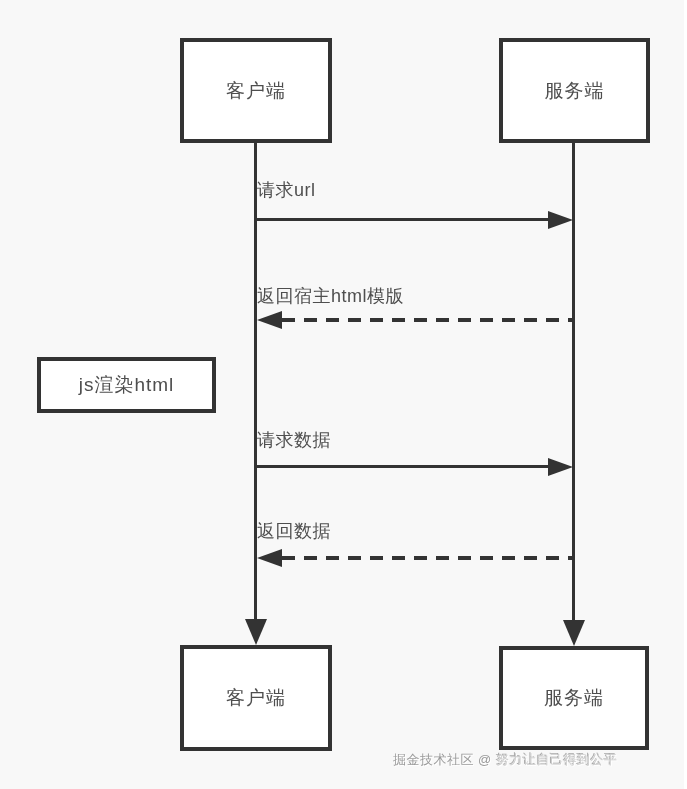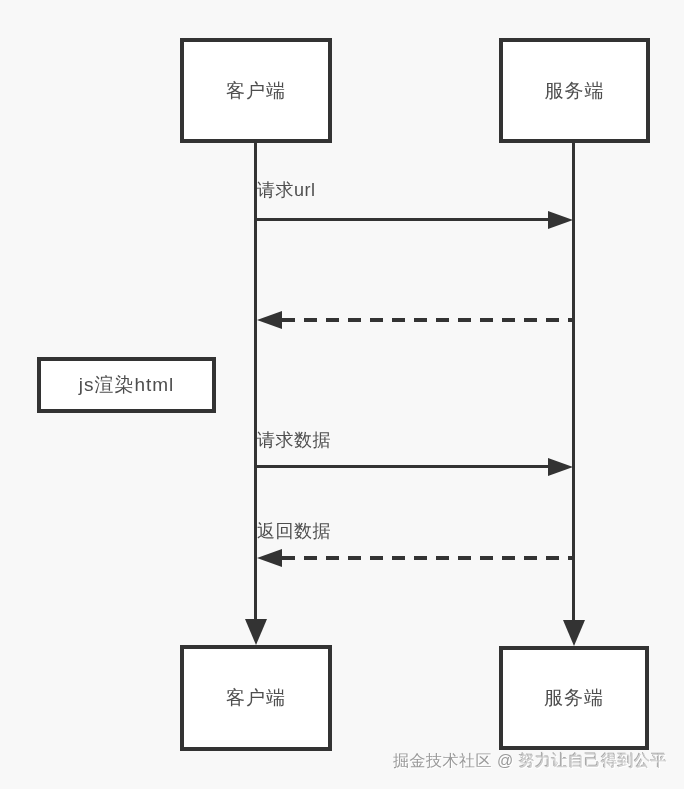--- a/index.html
+++ b/index.html
@@ -73,21 +73,21 @@
     border-bottom:9px solid transparent;
     border-right:25px solid #333333;
   }
   #head-m1 { left:548px; top:211px; }
   #head-m2 { left:257px; top:311px; }
   #head-m3 { left:548px; top:458px; }
   #head-m4 { left:257px; top:549px; }
 
   .watermark {
     position:absolute; left:393px; top:751px;
-    font-size:16px; white-space:nowrap; letter-spacing:0.5px;
+    font-size:13px; white-space:nowrap; letter-spacing:0.5px;
   }
   .watermark .wm-prefix {
     color:#9a9a9a;
     text-shadow:1px 1px 0 #ffffff;
   }
   .watermark .wm-suffix {
     color:#cccccc;
     text-shadow:1px 1px 0 #ffffff, -1px -1px 0 #a8a8a8;
   }
 </style>
@@ -99,20 +99,21 @@
   <div class="box" id="box-client-top">客户端</div>
   <div class="box" id="box-server-top">服务端</div>
 
   <div class="lifeline" id="lifeline-client"></div>
   <div class="lifeline" id="lifeline-server"></div>
 
   <div class="msg-label" id="label-m1">请求url</div>
   <div class="msg-line solid" id="line-m1"></div>
   <div class="arrowhead-right" id="head-m1"></div>
 
+  <div class="msg-label" id="label-m2">返回宿主html模版</div>
   <div class="msg-line dashed" id="line-m2"></div>
   <div class="arrowhead-left" id="head-m2"></div>
 
   <div class="box" id="note-box">js渲染html</div>
 
   <div class="msg-label" id="label-m3">请求数据</div>
   <div class="msg-line solid" id="line-m3"></div>
   <div class="arrowhead-right" id="head-m3"></div>
 
   <div class="msg-label" id="label-m4">返回数据</div>

